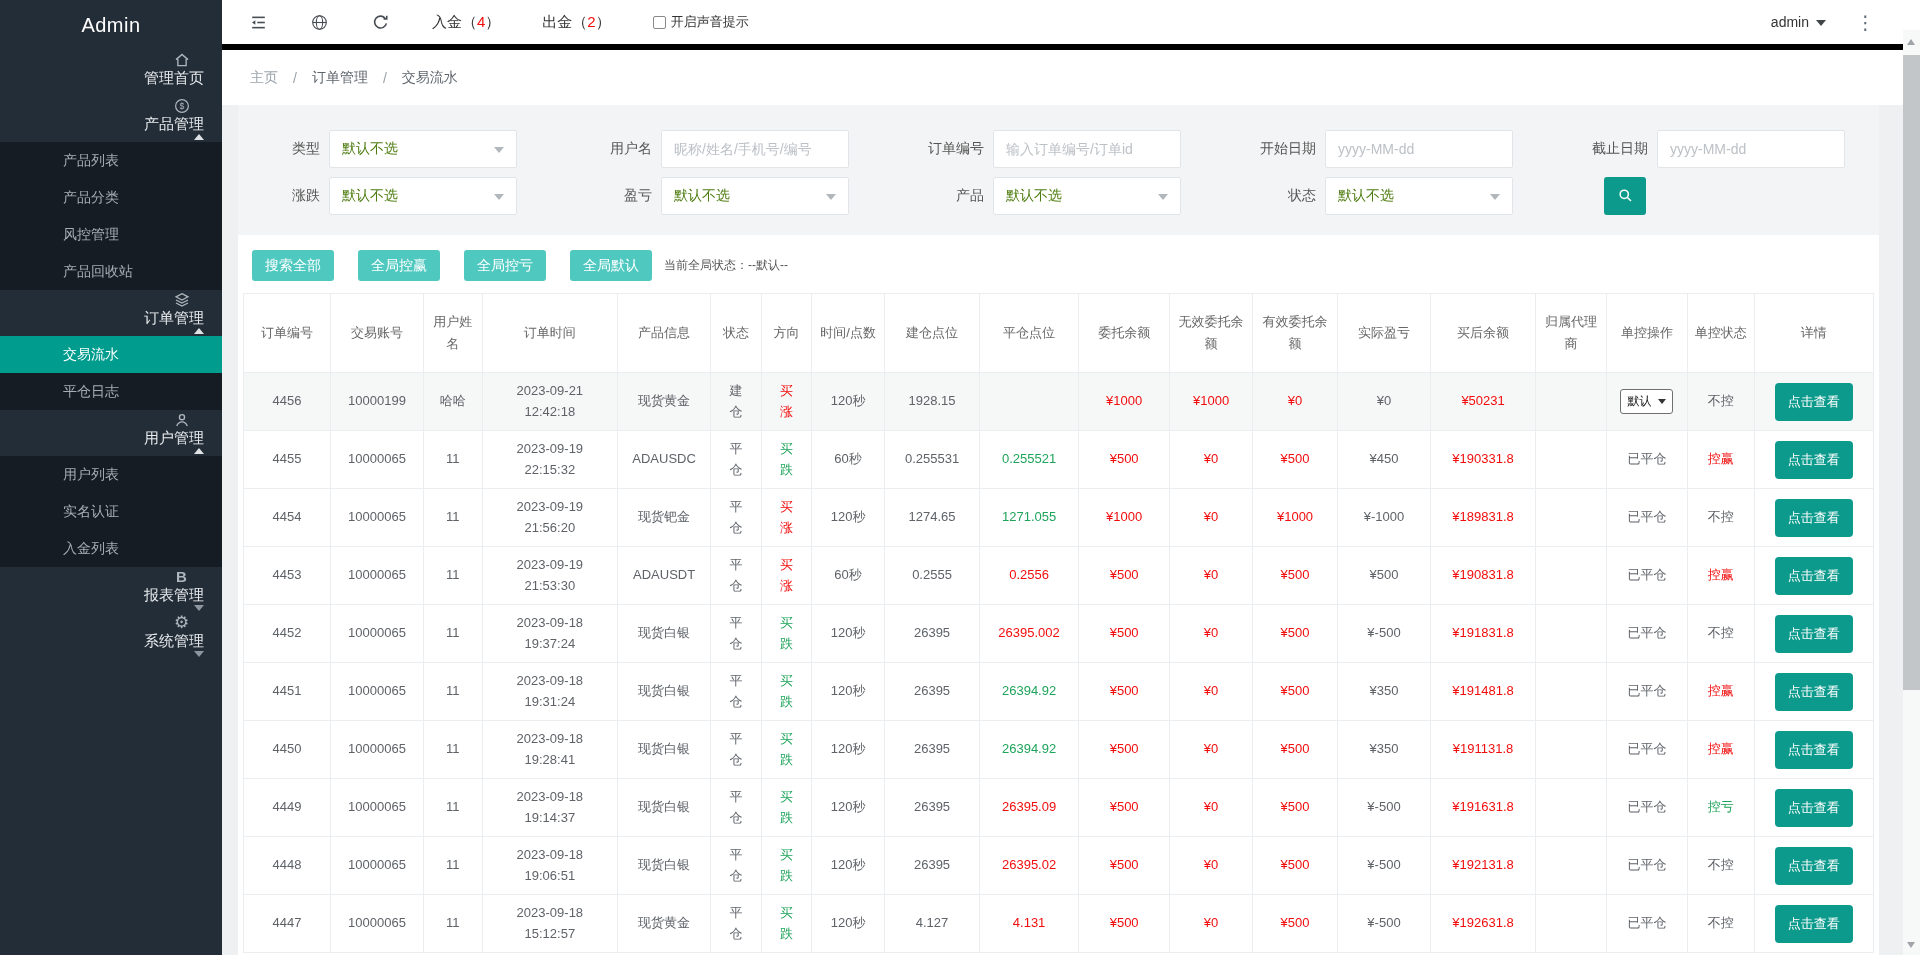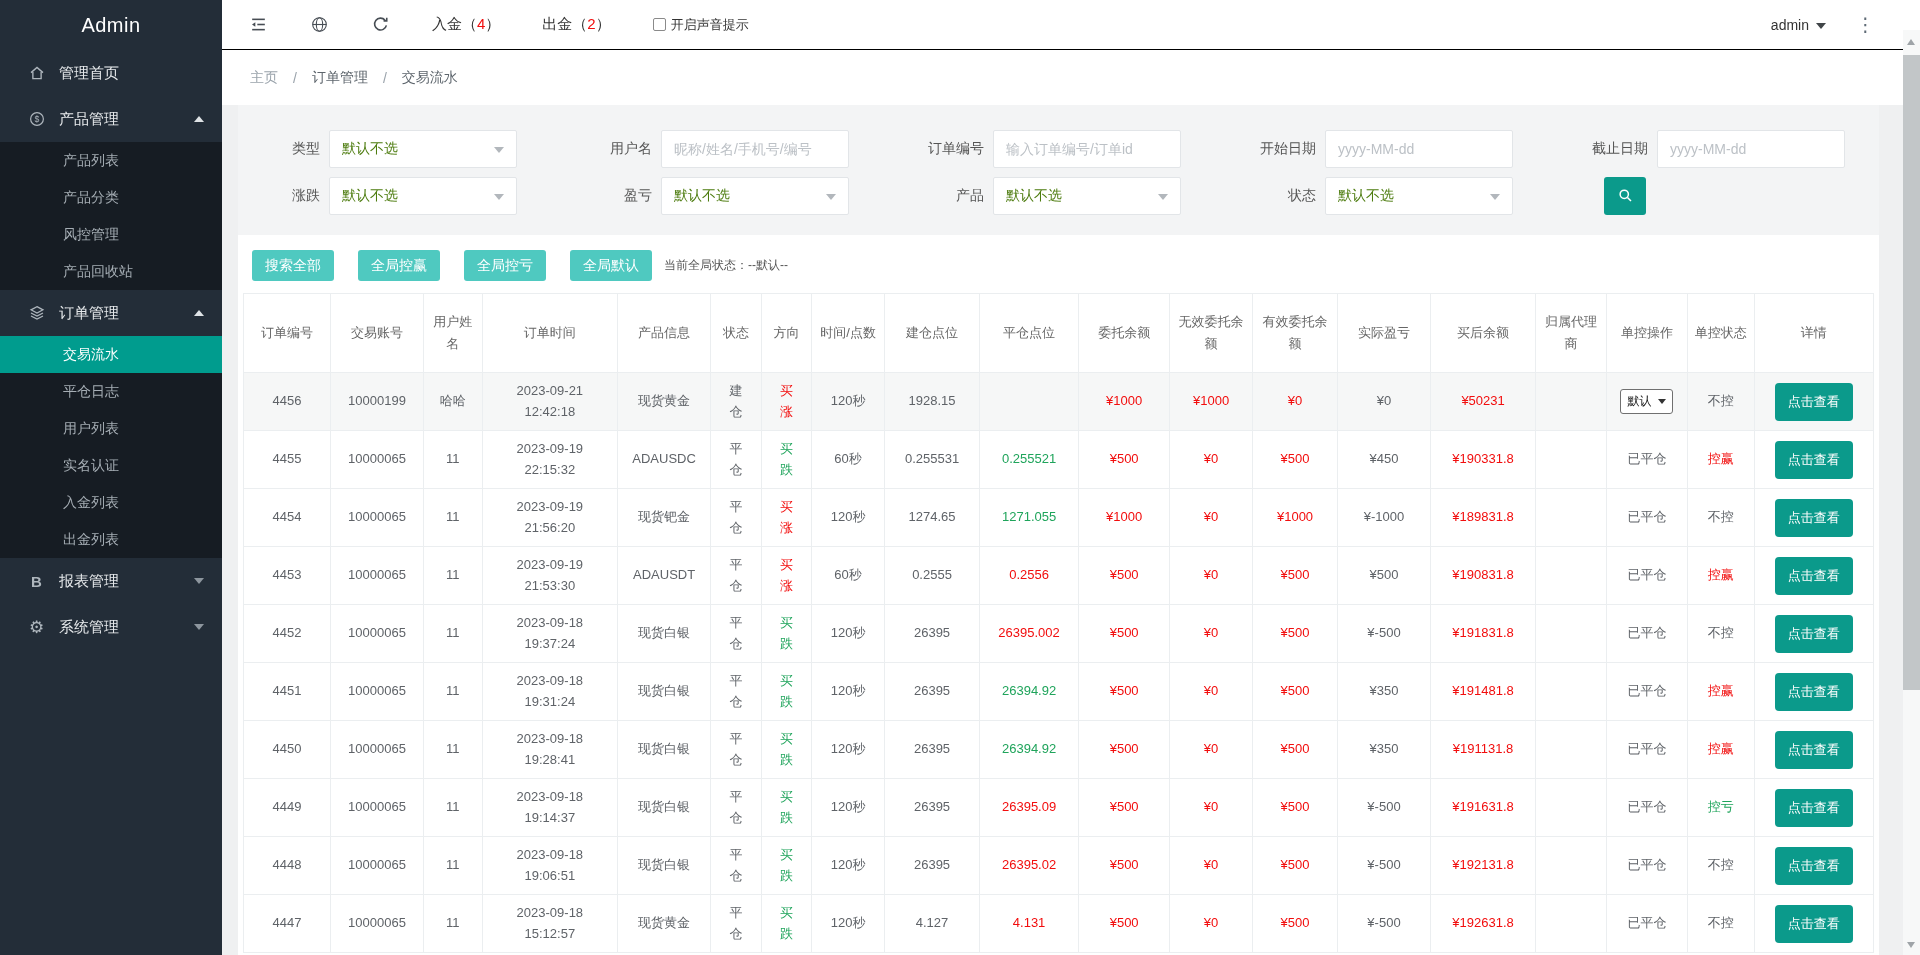--- a/index.html
+++ b/index.html
@@ -5,35 +5,35 @@
   :root{
     --red:#f20d0d; --green:#1fa45b; --teal:#0b9a8b; --teal-light:#4fc9c0; --side-active:#009c8e;
   }
   *{margin:0;padding:0;box-sizing:border-box;font-family:"Liberation Sans","DejaVu Sans",sans-serif;}
   html,body{background:#eff0f1;}
   .app{position:relative;width:1920px;height:955px;overflow:hidden;background:#eff0f1;}
 
   
   .sidebar{position:absolute;left:0;top:0;bottom:0;width:222px;background:#232d38;z-index:5;}
   .logo{height:50px;line-height:50px;text-align:center;color:#fff;font-size:20px;letter-spacing:.5px;}
-  .nav-top{height:46px;display:flex;align-items:center;padding:0 18px 0 27px;color:#e7eaec;font-size:15px;cursor:pointer;}
+  .nav-top{height:46px;display:flex;align-items:flex-end;padding:0 18px 0 27px;color:#e7eaec;font-size:15px;cursor:pointer;flex-direction:column;}
   .nav-top .icon{width:19px;height:19px;margin-right:13px;color:#aeb6bd;display:inline-flex;align-items:center;justify-content:center;}
   .nav-top .icon svg{width:18px;height:18px;}
   .tri{width:0;height:0;margin-left:auto;}
   .tri.up{border-left:5px solid transparent;border-right:5px solid transparent;border-bottom:6px solid #dfe3e6;}
   .tri.down{border-left:5px solid transparent;border-right:5px solid transparent;border-top:6px solid #8d969e;}
   .submenu{background:#161c23;}
   .nav-sub{height:37px;display:flex;align-items:center;padding-left:63px;color:#a6aeb5;font-size:14px;cursor:pointer;}
   .nav-sub.active{background:var(--side-active);color:#fff;}
   .b-ic{font-size:15px;color:#aeb6bd;font-weight:bold;}
   .uni-ic{font-size:17px;color:#aeb6bd;line-height:1;}
 
   
   .main{position:absolute;left:222px;top:0;right:0;bottom:0;}
-  .topbar{height:50px;background:#fff;display:flex;align-items:center;padding-left:27px;gap:42px;border-bottom:1px solid #000000;}
+  .topbar{height:50px;background:#fff;display:flex;align-items:center;padding-left:27px;gap:42px;border-bottom:6px solid #000000;}
   .tb-icon{display:inline-flex;color:#474d54;cursor:pointer;}
   .tb-icon svg{width:19px;height:19px;}
   .tb-link{font-size:15px;color:#333;cursor:pointer;}
   .tb-sound{display:flex;align-items:center;gap:5px;font-size:13px;color:#333;cursor:pointer;}
   .checkbox{width:13px;height:13px;border:1px solid #8a8a8a;border-radius:2px;background:#fff;}
   .tb-right{margin-left:auto;display:flex;align-items:center;gap:30px;padding-right:45px;}
   .tb-user{display:flex;align-items:center;gap:7px;font-size:14px;color:#333;cursor:pointer;}
   .caret-dn{width:0;height:0;border-left:5px solid transparent;border-right:5px solid transparent;border-top:6px solid #404548;margin-top:2px;}
 
   .breadcrumb{height:55px;background:#fff;display:flex;align-items:center;padding-left:28px;font-size:14px;gap:15px;}
@@ -135,32 +135,39 @@
           <span class="tri up"></span>
         </div>
         <div class="submenu">
           <div class="nav-sub active">
             <span>交易流水</span>
           </div>
           <div class="nav-sub">
             <span>平仓日志</span>
           </div>
         </div>
+        <div class="nav-top">
+          <span class="icon">
+            <svg viewBox="0 0 24 24" fill="none" stroke="currentColor" stroke-width="1.8">
+              <circle cx="12" cy="8.3" r="3.4"></circle>
+              <path d="M5 20c1.5-4 4.2-5.6 7-5.6S17.5 16 19 20"></path>
+            </svg>
+          </span>
+          <span>用户管理</span>
+          <span class="tri up"></span>
+        </div>
         <div class="submenu">
           <div class="nav-sub">
             <span>用户列表</span>
           </div>
           <div class="nav-sub">
             <span>实名认证</span>
           </div>
           <div class="nav-sub">
             <span>入金列表</span>
-          </div>
-          <div class="nav-sub">
-            <span>出金列表</span>
           </div>
         </div>
         <div class="nav-top">
           <span class="icon">
             <span class="b-ic">B</span>
           </span>
           <span>报表管理</span>
           <span class="tri down"></span>
         </div>
         <div class="nav-top">

